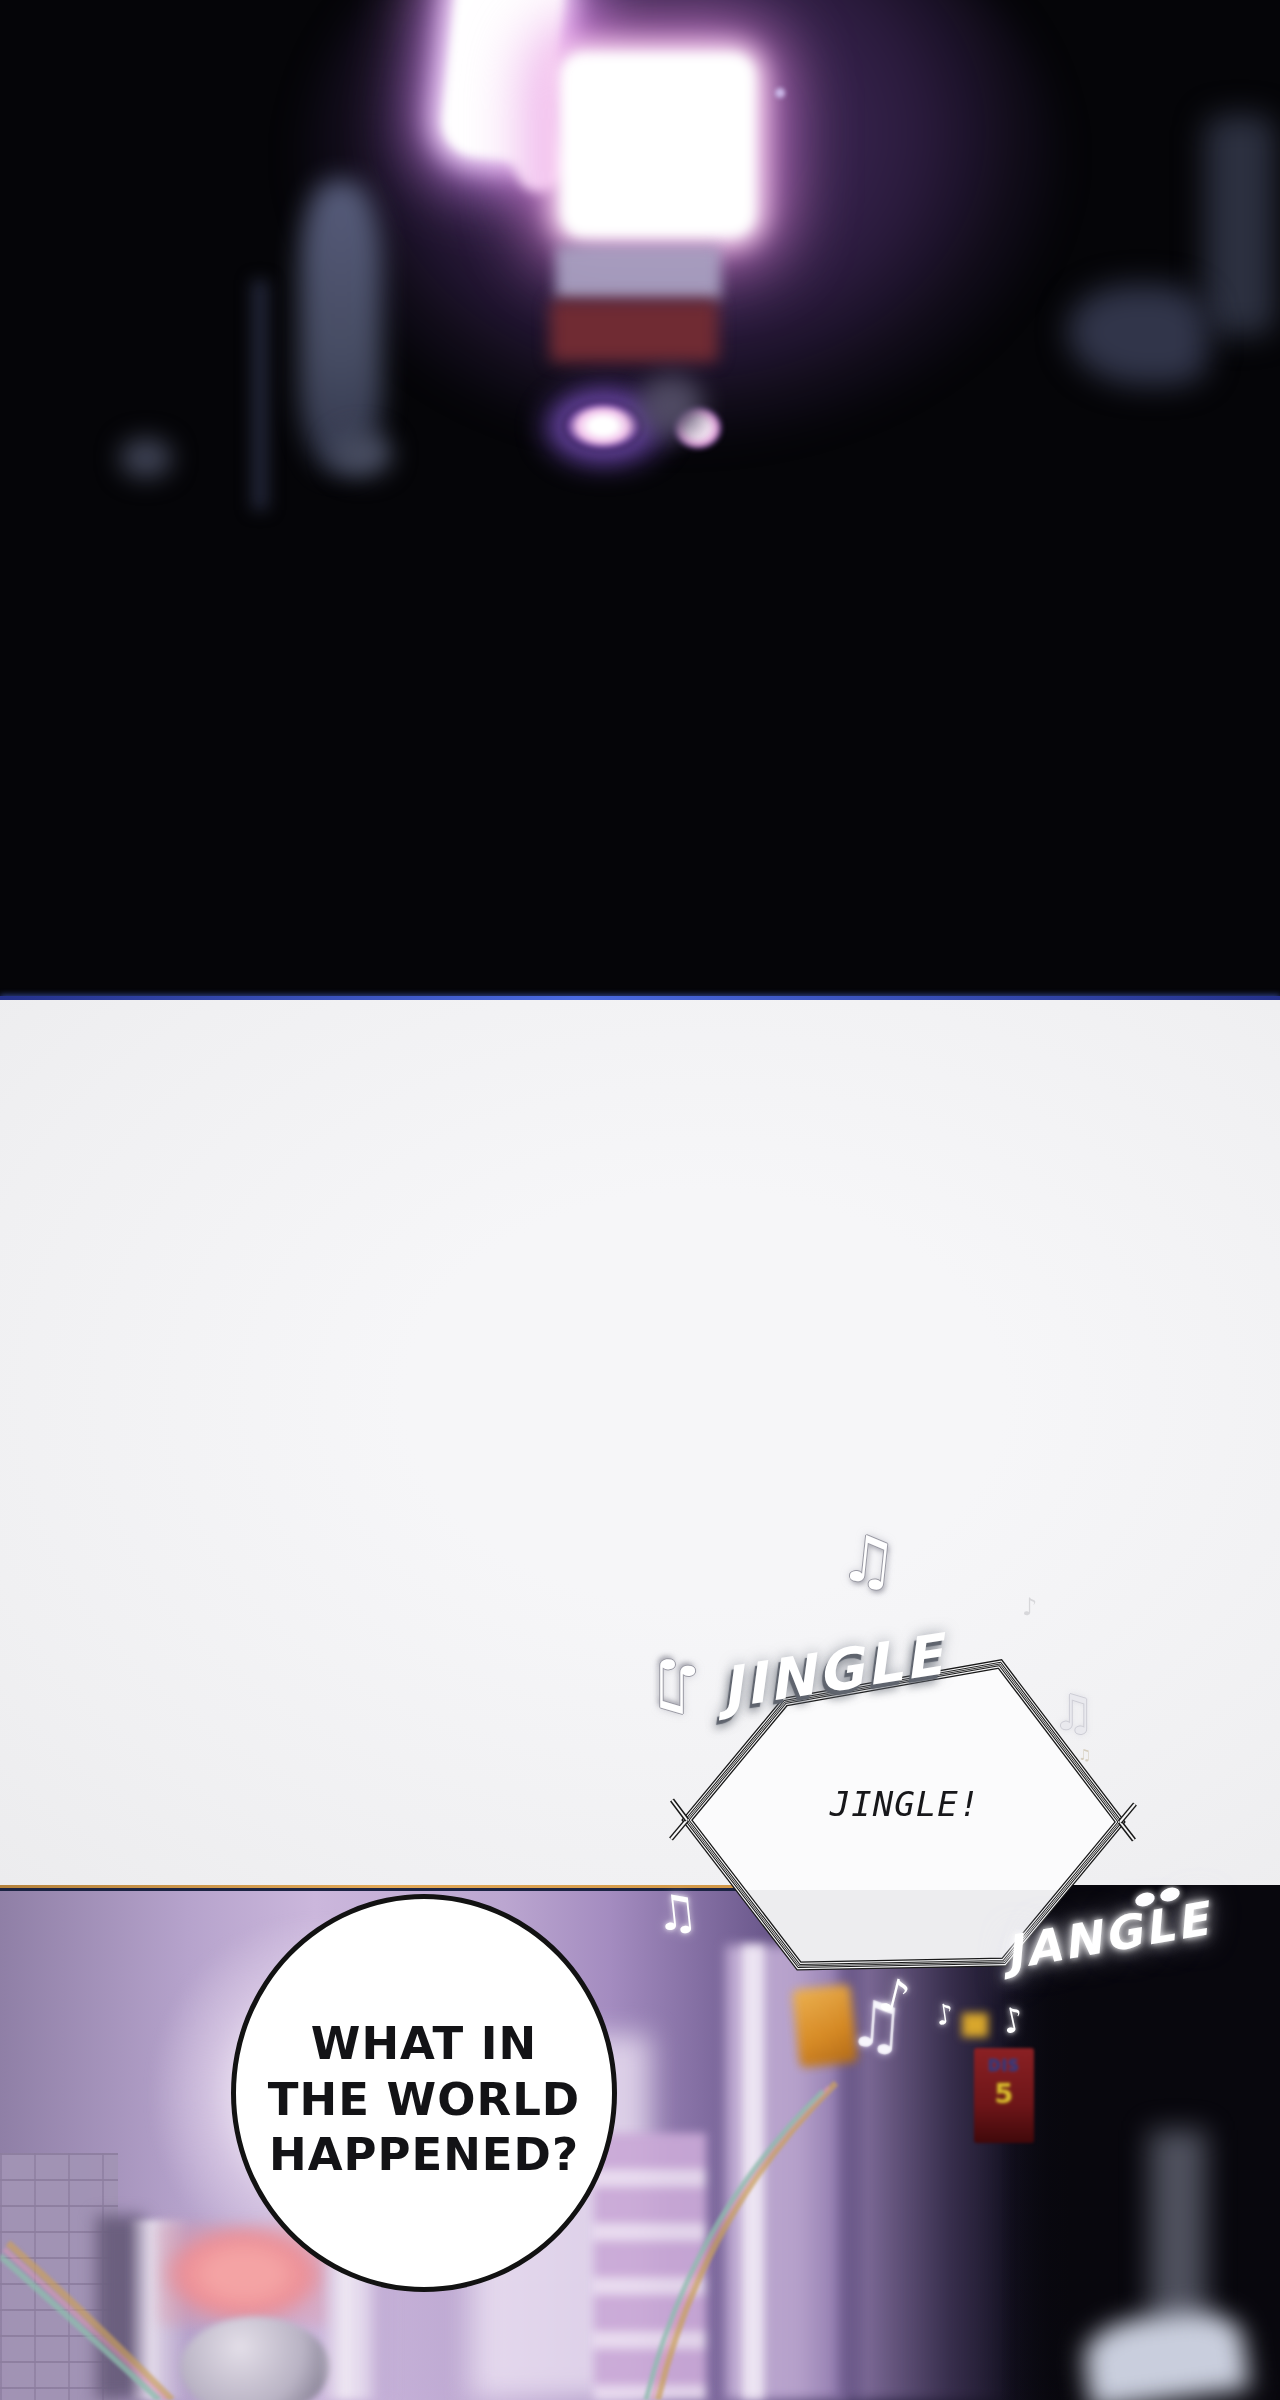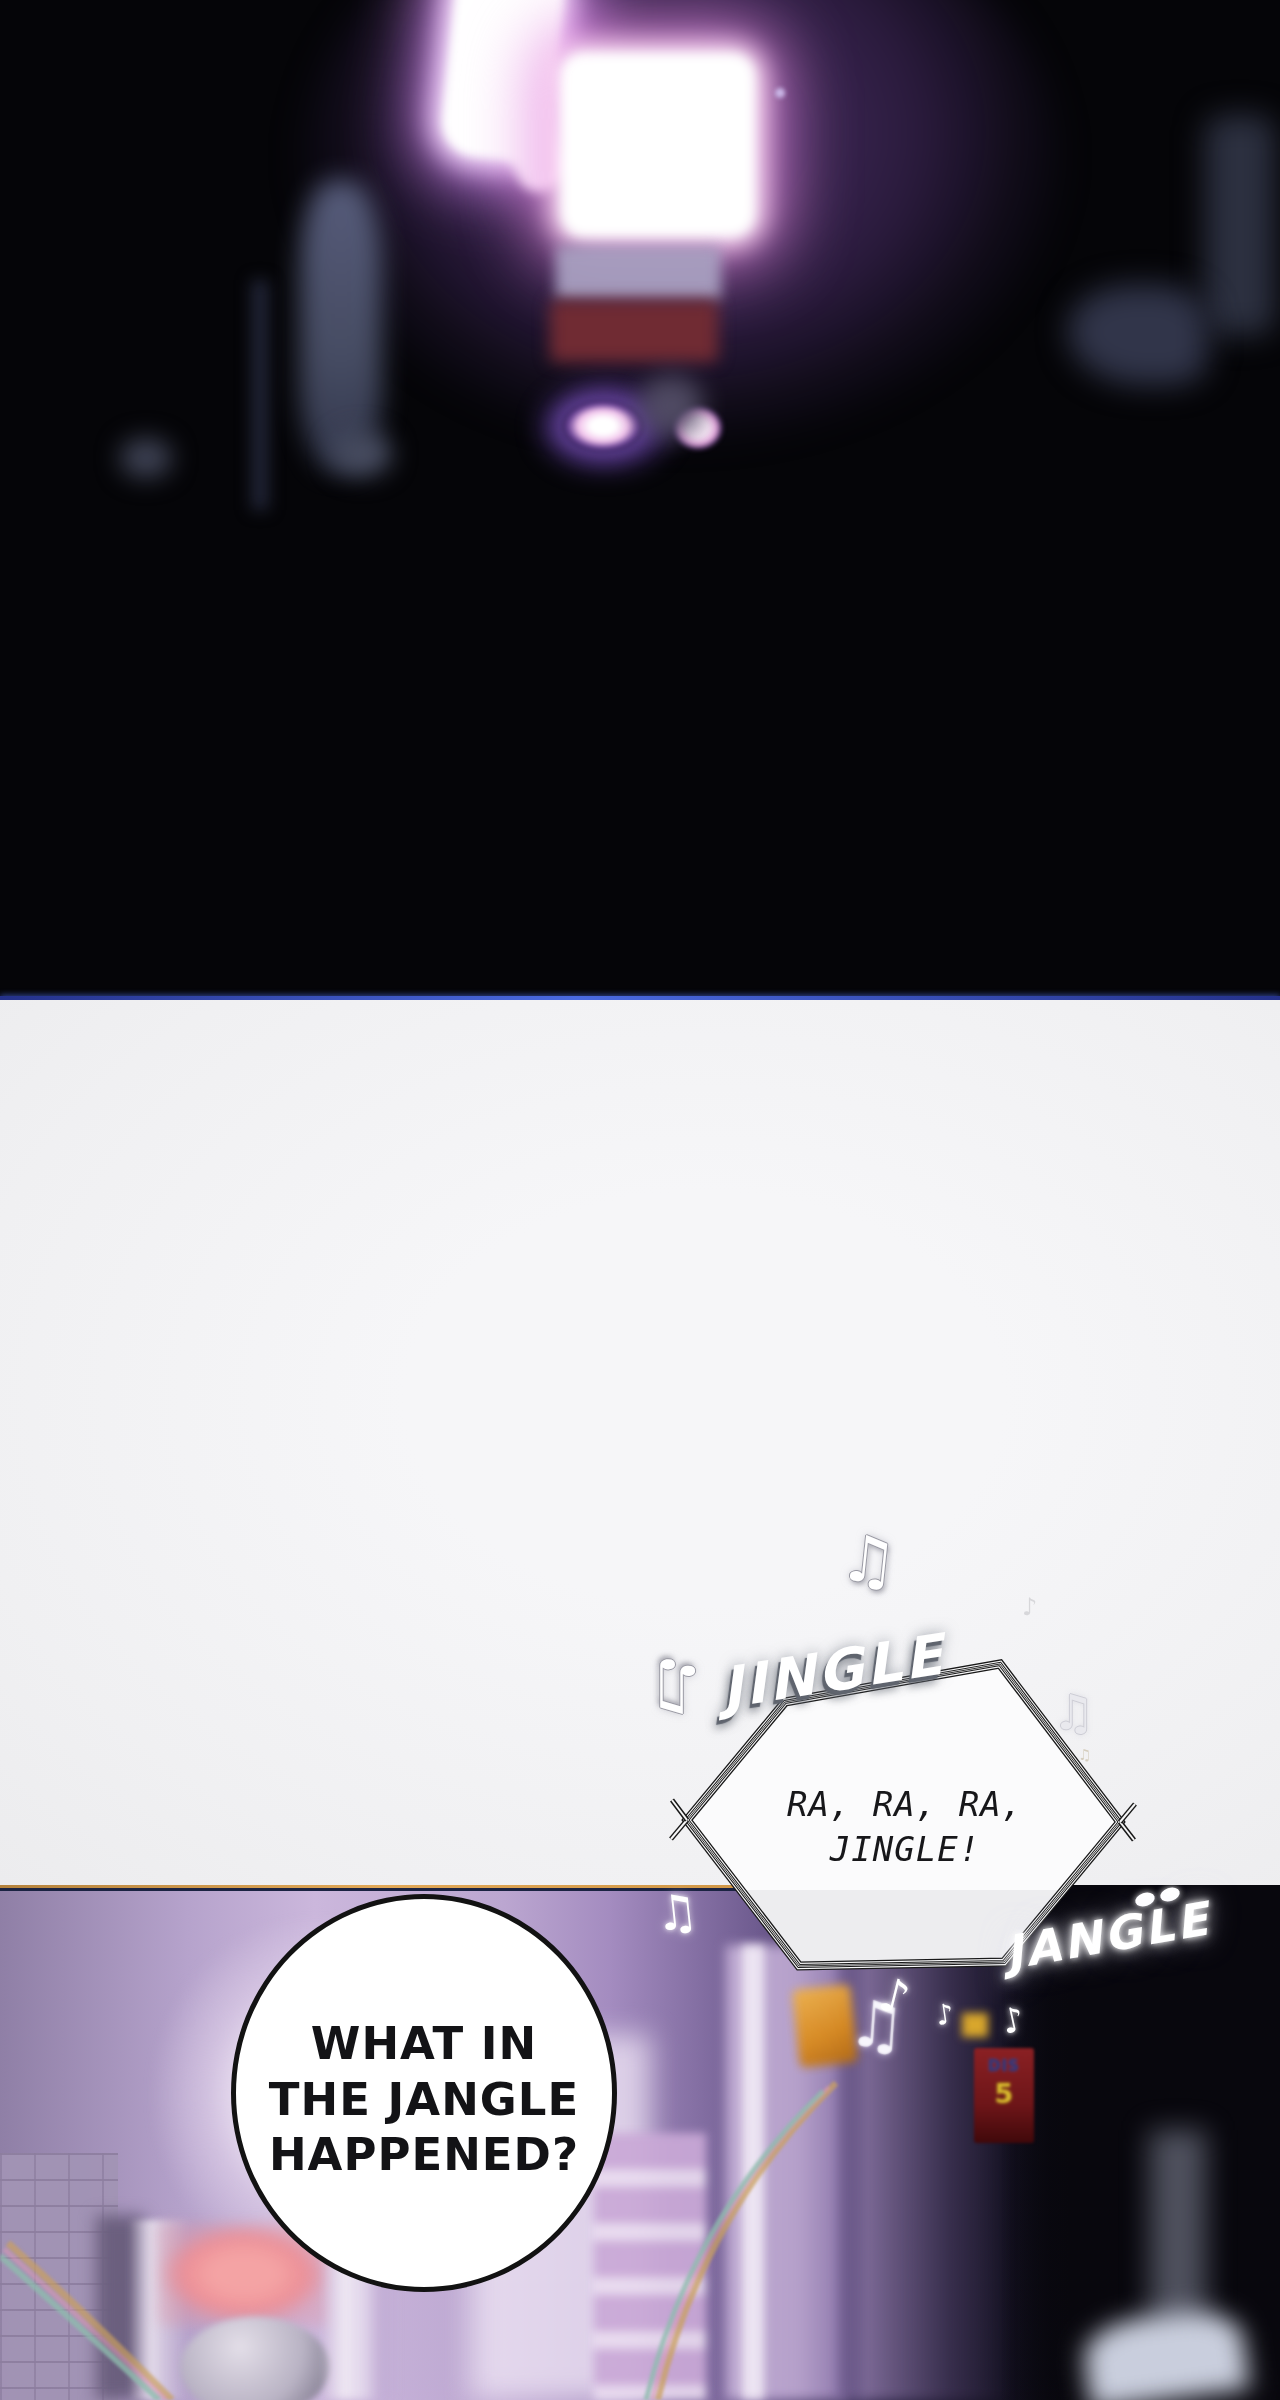--- a/index.html
+++ b/index.html
@@ -173,32 +173,31 @@
       <line x1="687" y1="1820" x2="671" y2="1839" stroke="#f6f6f7" stroke-width="2"></line>
       <line x1="687" y1="1820" x2="672" y2="1800" stroke="#181818" stroke-width="5"></line>
       <line x1="687" y1="1820" x2="672" y2="1800" stroke="#f6f6f7" stroke-width="2"></line>
       <line x1="1120" y1="1822" x2="1134" y2="1840" stroke="#181818" stroke-width="5"></line>
       <line x1="1120" y1="1822" x2="1134" y2="1840" stroke="#f6f6f7" stroke-width="2"></line>
       <line x1="1120" y1="1822" x2="1135" y2="1804" stroke="#181818" stroke-width="5"></line>
       <line x1="1120" y1="1822" x2="1135" y2="1804" stroke="#f6f6f7" stroke-width="2"></line>
     </g>
   </svg>
   <div class="hex-text" style="left:765px;top:1782px;width:280px;z-index:4;font-size:34px;line-height:1.32;letter-spacing:1px;">
-    <div>RA, RA, RA,</div>
     <div>JINGLE!</div>
   </div>
 
   <div class="sfx" style="left:725px;top:1638px;z-index:5;font-size:56px;color:#ffffff;
               transform:rotate(-9deg) skewX(-6deg);
               text-shadow:-3px 4px 1px #5f646e,-5px 8px 9px rgba(95,100,110,.55),0 0 14px rgba(130,135,145,.75);">JINGLE</div>
   <div class="sfx" style="left:1008px;top:1908px;z-index:6;font-size:46px;color:#ffffff;
               transform:rotate(-10deg) skewX(-4deg);
               text-shadow:0 0 6px rgba(255,255,255,.95),0 0 16px rgba(255,255,255,.75),0 0 30px rgba(230,230,255,.5);">JANGLE</div>
 
   <div class="bubble" style="left:231px;top:1894px;width:376px;height:388px;z-index:7;">
     <div class="bubble-text">
       <div>WHAT IN</div>
-      <div>THE JANGLE</div>
+      <div>THE WORLD</div>
       <div>HAPPENED?</div>
     </div>
   </div>
 
 </div>
 
 </body></html>

